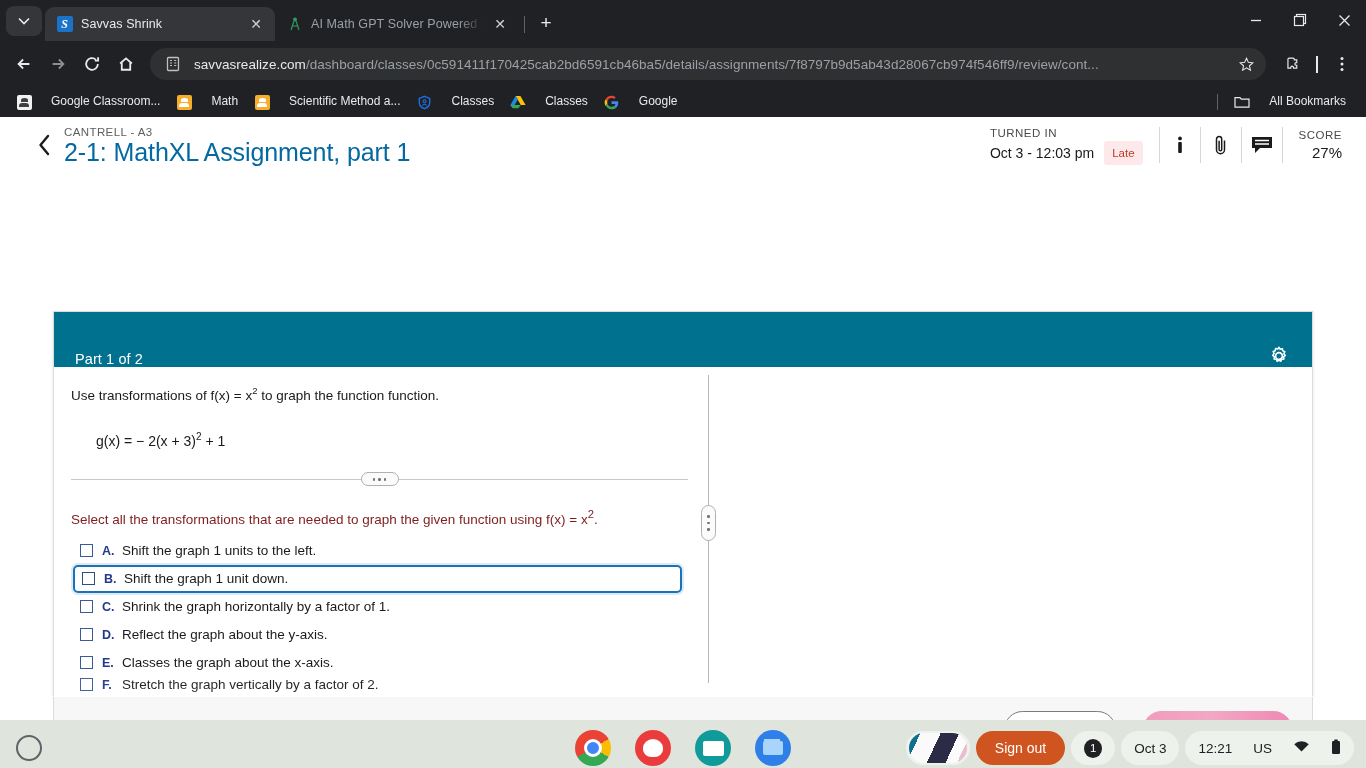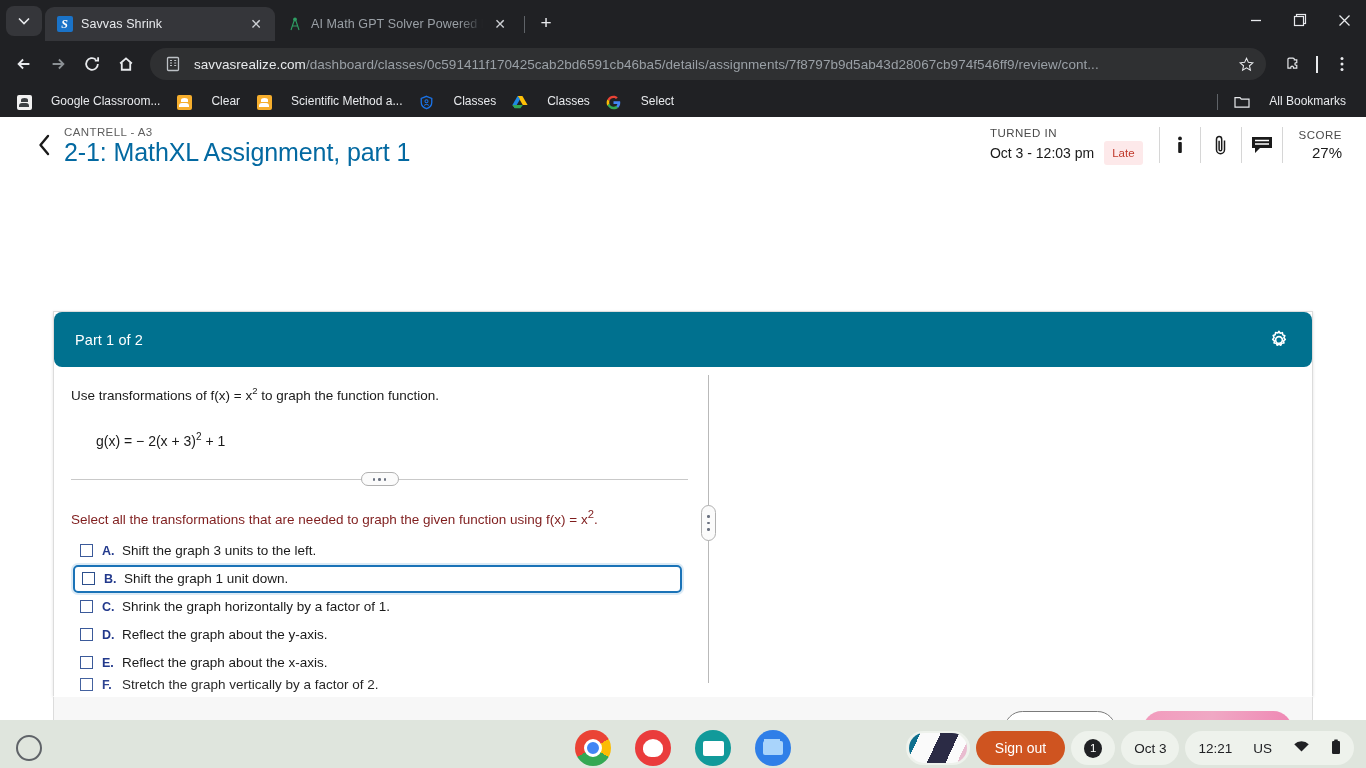--- a/index.html
+++ b/index.html
@@ -131,22 +131,22 @@
   .score-lbl { font-size: 11.5px; color: #4a4a4a; letter-spacing: .5px; line-height: 16px; }
   .score-val { font-size: 15px; color: #1a1a1a; line-height: 20px; }
 
   
   .exercise {
     position: absolute; left: 53px; top: 194px; width: 1260px; height: 385px;
     background: #fff; border: 1px solid #dcdcdc;
     box-shadow: 0 1px 3px rgba(0,0,0,.12);
   }
   .part-bar {
-    height: 55px; background: #00718f; display: flex; align-items: center;
-    padding: 0 22px 0 21px; color: #fff; border-radius: 8px;
+    height: 55px; background: #00718f; display: flex; align-items: flex-end;
+    padding: 0 22px 0 21px; color: #fff;
   }
   .part-label { font-size: 14.5px; letter-spacing: .1px; }
   .gear { margin-left: auto; cursor: pointer; display:flex; }
 
   .ex-body { position: relative; height: 330px; background: #fff; overflow: hidden; }
 
   .vsplit { position: absolute; left: 654px; top: 8px; bottom: 14px; width: 1px; background: #b9b9b9; }
   .vsplit-handle {
     position: absolute; left: -7px; top: 130px; width: 15px; height: 36px;
     border: 1px solid #b0b0b0; border-radius: 8px; background: #fbfbfb;
@@ -384,21 +384,21 @@
     <div class="bm">
       <span class="bm-ico">
           <span class="ico-classroom"></span>
         </span>
       <span class="bm-label">Google Classroom...</span>
     </div>
     <div class="bm">
       <span class="bm-ico">
           <span class="ico-classroom yellow"></span>
         </span>
-      <span class="bm-label">Clear</span>
+      <span class="bm-label">Math</span>
     </div>
     <div class="bm">
       <span class="bm-ico">
           <span class="ico-classroom yellow"></span>
         </span>
       <span class="bm-label">Scientific Method a...</span>
     </div>
     <div class="bm">
       <span class="bm-ico">
         <svg width="15" height="15" viewBox="0 0 16 16">
@@ -420,21 +420,21 @@
     </div>
     <div class="bm">
       <span class="bm-ico">
         <svg width="15" height="15" viewBox="0 0 16 16">
             <path d="M8 3.3c1.3 0 2.2.6 2.7 1l1.9-1.9C11.4 1.3 9.9.7 8 .7 5.1.7 2.7 2.4 1.5 4.8l2.2 1.7C4.3 4.7 6 3.3 8 3.3z" fill="#ea4335"></path>
             <path d="M15.2 8.2c0-.6-.1-1-.2-1.5H8v3h4.1c-.1.7-.5 1.7-1.5 2.4l2.2 1.7c1.3-1.2 2.4-3 2.4-5.6z" fill="#4285f4"></path>
             <path d="M3.7 9.5a4.5 4.5 0 010-3L1.5 4.8a7.5 7.5 0 000 6.7z" fill="#fbbc05"></path>
             <path d="M8 15.3c2 0 3.7-.7 5-1.8l-2.4-1.8c-.6.4-1.5.8-2.6.8-2 0-3.7-1.4-4.3-3.2L1.5 11c1.2 2.4 3.6 4.3 6.5 4.3z" fill="#34a853"></path>
           </svg>
       </span>
-      <span class="bm-label">Select</span>
+      <span class="bm-label">Google</span>
     </div>
 
     <div class="bm-right">
       <span class="bm-vsep"></span>
       <div class="bm">
         <span class="bm-ico">
           <svg width="16" height="14" viewBox="0 0 16 14">
               <path d="M1 2.6 h5 l1.3 1.6 H15 v8 H1z" fill="none" stroke="#e8eaed" stroke-width="1.2"></path>
             </svg>
         </span>
@@ -530,41 +530,41 @@
           </div>
 
           <div class="prompt2">
             <span>Select all the transformations that are needed to graph the given function using f(x) = x</span><sup>2</sup><span>.</span>
           </div>
 
           <div class="choices">
             <div class="choice">
               <span class="cbox"></span>
               <span class="cletter">A.</span>
-              <span class="ctext">Shift the graph 3 units to the left.</span>
+              <span class="ctext">Shift the graph 1 units to the left.</span>
             </div>
             <div class="choice selected">
               <span class="cbox"></span>
               <span class="cletter">B.</span>
               <span class="ctext">Shift the graph 1 unit down.</span>
             </div>
             <div class="choice">
               <span class="cbox"></span>
               <span class="cletter">C.</span>
               <span class="ctext">Shrink the graph horizontally by a factor of 1.</span>
             </div>
             <div class="choice">
               <span class="cbox"></span>
               <span class="cletter">D.</span>
               <span class="ctext">Reflect the graph about the y-axis.</span>
             </div>
             <div class="choice">
               <span class="cbox"></span>
               <span class="cletter">E.</span>
-              <span class="ctext">Reflect the graph about the x-axis.</span>
+              <span class="ctext">Classes the graph about the x-axis.</span>
             </div>
             <div class="choice cut">
               <span class="cbox"></span>
               <span class="cletter">F.</span>
               <span class="ctext">Stretch the graph vertically by a factor of 2.</span>
             </div>
           </div>
         </div>
       </div>
     </div>

